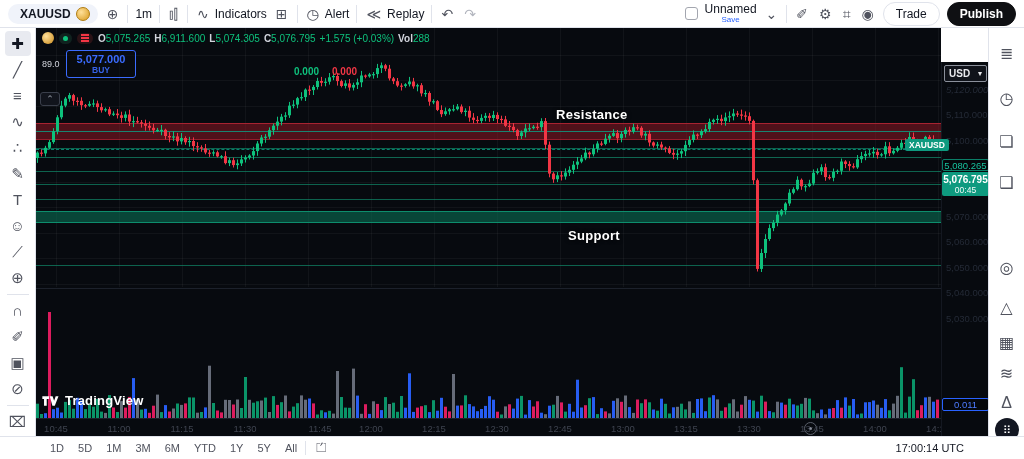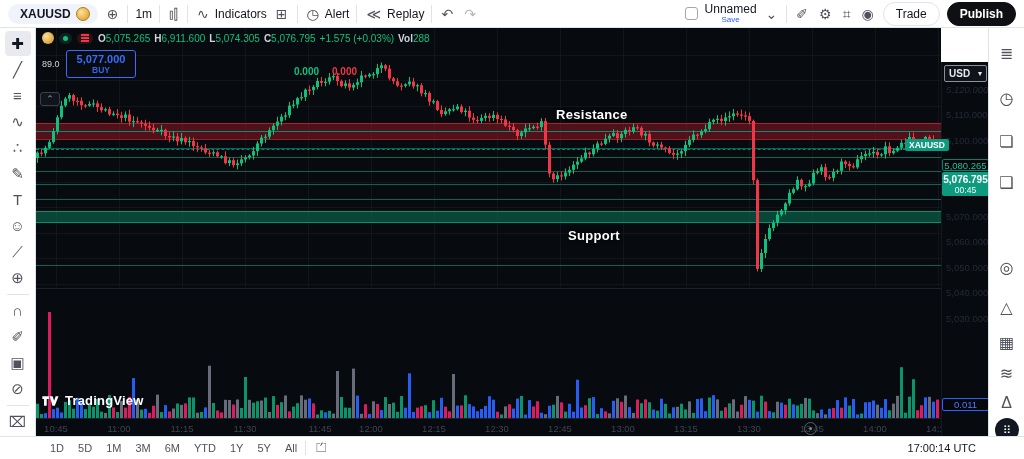--- a/index.html
+++ b/index.html
@@ -80,21 +80,21 @@
   .usdbtn{position:absolute;left:2px;top:3px;width:43px;height:17px;background:#10131a;border:1px solid #8b909b;border-radius:2px;color:#e8e9ed;font-size:10px;font-weight:bold;display:flex;align-items:center;justify-content:space-between;padding:0 4px;cursor:pointer;z-index:5;}
   .ptick{position:absolute;left:4px;font-size:9.5px;color:#242a36;z-index:2;}
   .pmark{position:absolute;left:0;width:47px;text-align:center;z-index:6;}
   .pmark.line{top:97px;height:12px;line-height:12px;font-size:9.5px;color:#17c39e;background:#05070b;border:1px solid #0b7f68;border-radius:2px;}
   .pmark.last{top:110px;height:24px;background:#0e9a7f;color:#fff;border-radius:2px;padding-top:2px;}
   .pmark.last .pp{font-size:10px;font-weight:bold;line-height:1.1;}
   .pmark.last .cd{font-size:8.5px;line-height:1.2;opacity:.95;}
   .pmark.mfi{top:336px;height:13px;line-height:12px;font-size:9.5px;color:#4d7bff;background:#05070b;border:1px solid #2962ff;border-radius:2px;}
   .symtag{position:absolute;left:869px;top:111px;background:#0e9a7f;color:#fff;font-size:8.5px;font-weight:bold;border-radius:2px;padding:1px 4px;z-index:7;}
   
-  .bottombar{position:absolute;left:0;top:436px;width:1024px;height:23px;background:#fff;border-top:1px solid #e0e3eb;display:flex;align-items:center;justify-content:space-between;padding:0 10px 0 44px;z-index:26;}
+  .bottombar{position:absolute;left:0;top:436px;width:1024px;height:23px;background:#fff;border-top:1px solid #e0e3eb;display:flex;align-items:center;justify-content:space-between;padding:0 22px 0 44px;z-index:26;}
   .ranges{display:flex;align-items:center;gap:2px;}
   .rbtn{font-size:11px;color:#50535e;padding:2px 6px;border-radius:4px;background:none;border:none;cursor:pointer;font-family:inherit;}
   .gotodate{color:#50535e;font-size:13px;margin-left:8px;cursor:pointer;}
   .clock{font-size:11px;color:#131722;margin-right:38px;cursor:pointer;}
 </style>
 </head>
 <body>
 
 <div class="app">
 

